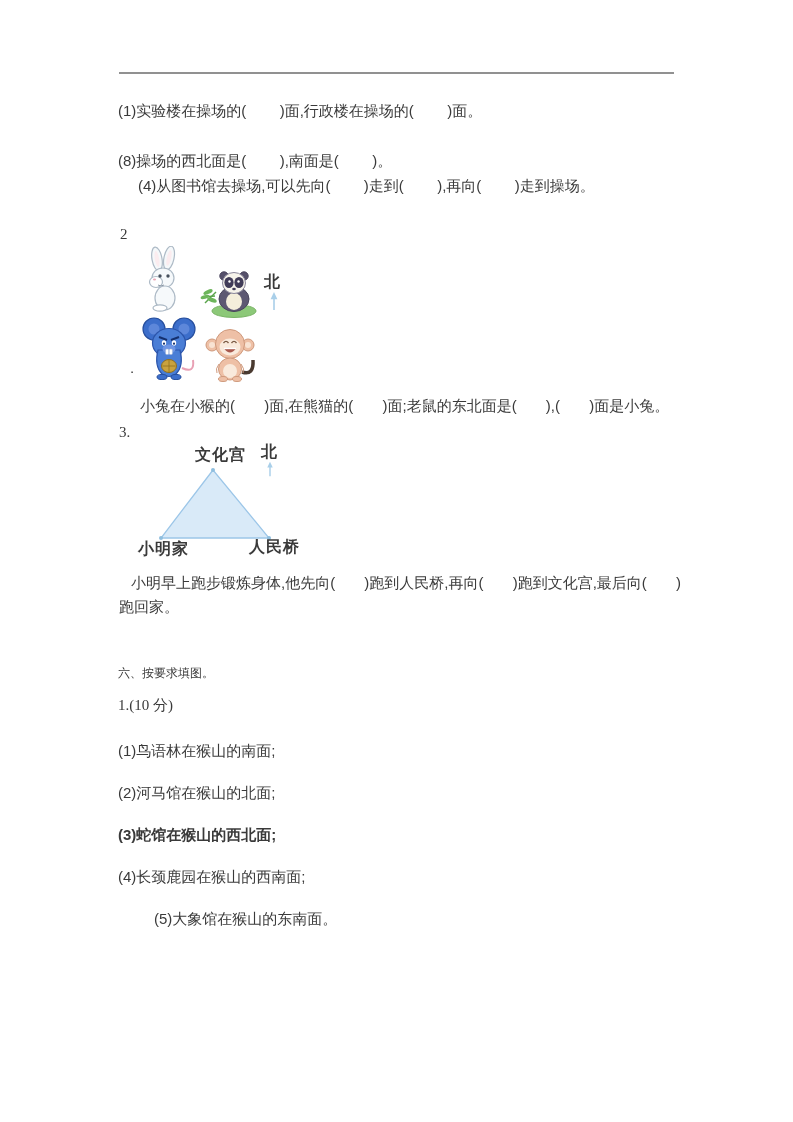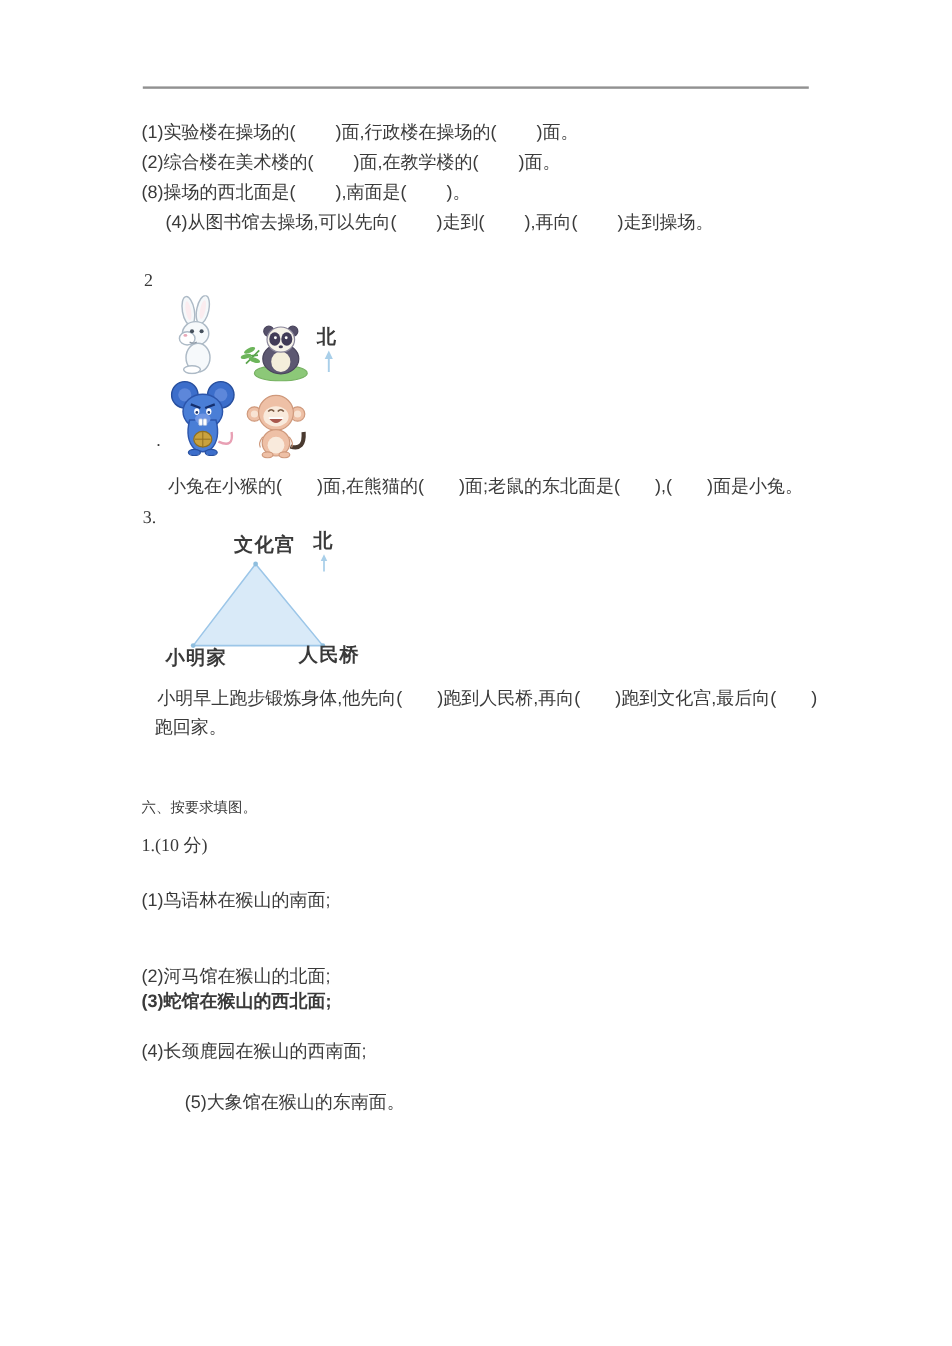--- a/index.html
+++ b/index.html
@@ -16,21 +16,20 @@
   svg { display:block; }
 </style>
 </head>
 <body>
 
 <div class="page">
 
   <div class="rule"></div>
 
   <div class="t" style="left:118px; top:103px;">(1)实验楼在操场的(        )面,行政楼在操场的(        )面。</div>
-  <div class="t" style="left:118px; top:128px;">(2)综合楼在美术楼的(        )面,在教学楼的(        )面。</div>
   <div class="t" style="left:118px; top:153px;">(8)操场的西北面是(        ),南面是(        )。</div>
   <div class="t" style="left:118px; top:178px;margin-left:20px;">(4)从图书馆去操场,可以先向(        )走到(        ),再向(        )走到操场。</div>
 
   <div class="t serif" style="left:120px; top:227px;">2</div>
 
   <svg class="abs" style="left:138px; top:246px;" width="50" height="66" viewBox="0 0 50 66">
     <g stroke="#adbac6" stroke-width="1.2" fill="#f5f8fa">
       <ellipse cx="19" cy="13" rx="5" ry="12" transform="rotate(-10 19 13)"></ellipse>
       <ellipse cx="31" cy="12" rx="5" ry="12" transform="rotate(12 31 12)"></ellipse>
     </g>
@@ -137,24 +136,24 @@
     <polygon points="60,8 8,76 116,76" fill="#d9eaf8" stroke="#9cc6e8" stroke-width="1.3"></polygon>
     <circle cx="60" cy="8" r="2" fill="#8fbede"></circle>
     <circle cx="8" cy="76" r="2" fill="#8fbede"></circle>
     <circle cx="116" cy="76" r="2" fill="#8fbede"></circle>
   </svg>
 
   <div class="t kai" style="left:138px; top:541px;">小明家</div>
   <div class="t kai" style="left:249px; top:539px;">人民桥</div>
 
   <div class="t" style="left:131px; top:575px;">小明早上跑步锻炼身体,他先向(       )跑到人民桥,再向(       )跑到文化宫,最后向(       )</div>
-  <div class="t" style="left:129px; top:599px;">跑回家。</div>
+  <div class="t" style="left:119px; top:599px;">跑回家。</div>
 
   <div class="t serif" style="left:118px; top:666px; font-size:12px;">六、按要求填图。</div>
   <div class="t serif" style="left:118px; top:698px;">1.(10 分)</div>
 
   <div class="t" style="left:118px; top:743px;">(1)鸟语林在猴山的南面;</div>
-  <div class="t" style="left:118px; top:785px;margin-top:21px;">(2)河马馆在猴山的北面;</div>
+  <div class="t" style="left:118px; top:785px;">(2)河马馆在猴山的北面;</div>
   <div class="t" style="left:118px; top:827px;font-weight:bold;">(3)蛇馆在猴山的西北面;</div>
   <div class="t" style="left:118px; top:869px;">(4)长颈鹿园在猴山的西南面;</div>
   <div class="t" style="left:118px; top:911px;margin-left:36px;">(5)大象馆在猴山的东南面。</div>
 
 </div>
 
 </body></html>

